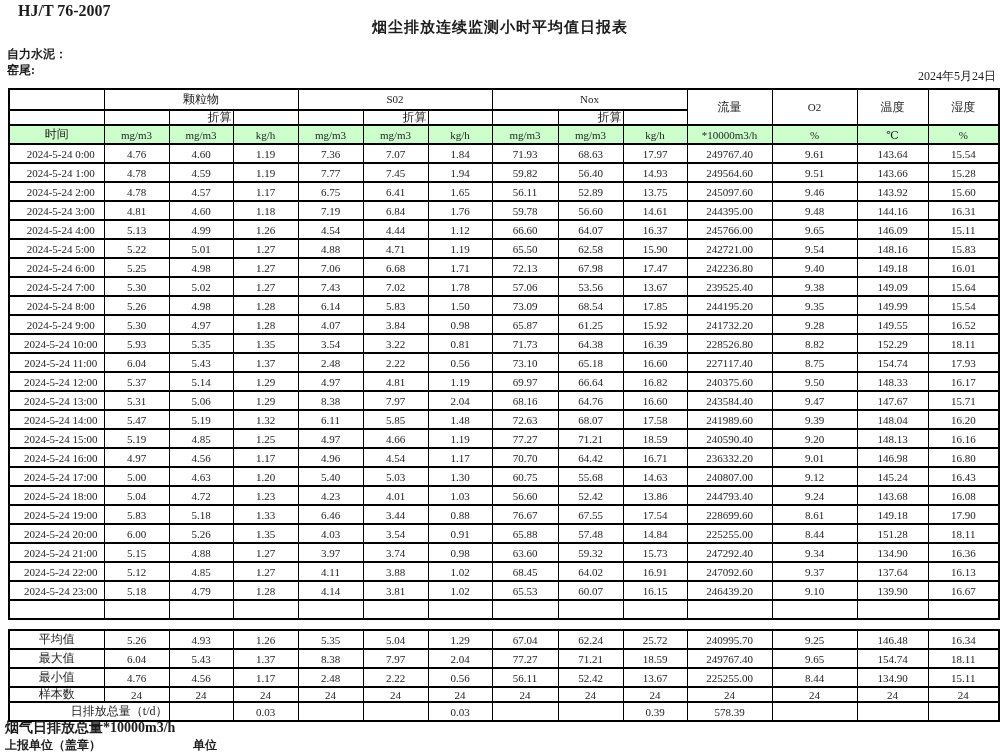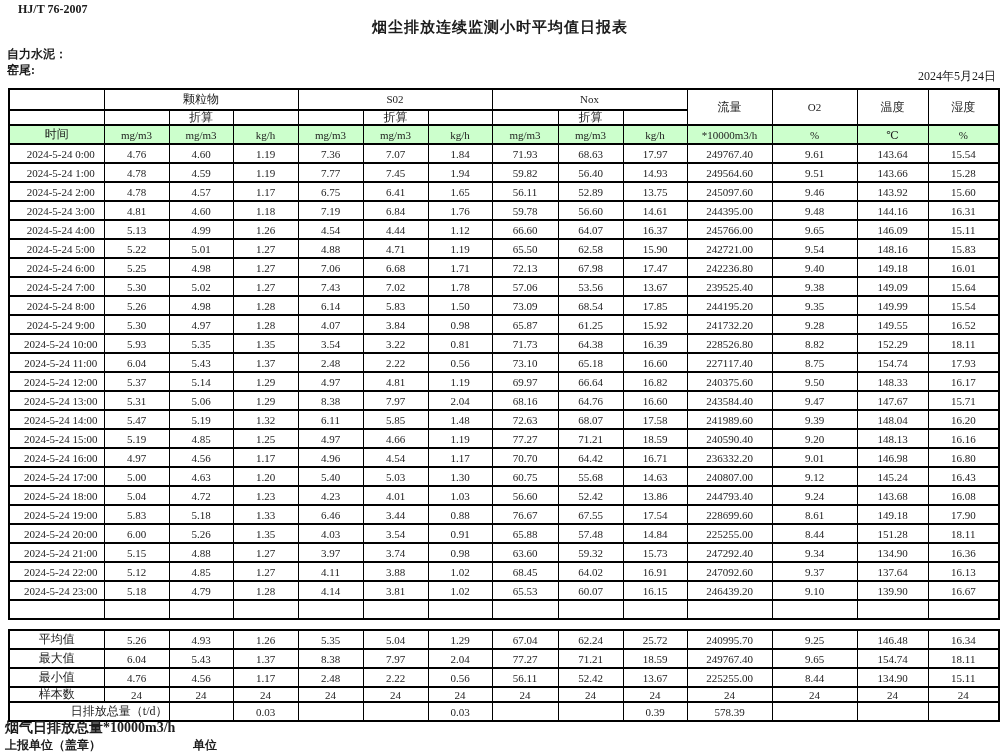--- a/index.html
+++ b/index.html
@@ -4,41 +4,41 @@
 <style>
   * { box-sizing: border-box; }
   html,body { margin:0; padding:0; background:#ffffff; }
   body {
     width:1000px; height:754px;
     font-family:"Liberation Serif","DejaVu Serif",serif;
     color:#1c1c1c;
   }
   .page { position:relative; width:1000px; height:754px; overflow:hidden; background:#fff; }
 
-  .std       { position:absolute; left:18px; top:2px;  font-size:12px; font-weight:bold; }
+  .std       { position:absolute; left:18px; top:2px;  font-size:16px; font-weight:bold; }
   .title     { position:absolute; left:0; top:18px; width:100%; text-align:center;
                font-size:15px; font-weight:bold; letter-spacing:1px; }
   .company   { position:absolute; left:7px; top:46px; font-size:12px; font-weight:bold; }
   .kiln      { position:absolute; left:7px; top:62px; font-size:12px; font-weight:bold; }
   .date      { position:absolute; right:4px; top:68px; font-size:12px; }
 
   .tables { position:absolute; left:8px; top:88px; width:964px; }
   table { border-collapse:collapse; table-layout:fixed; width:990px; }
   td {
     border:1px solid #000;
     border-top-width:2px; border-bottom-width:2px;
     text-align:center; vertical-align:middle;
     font-size:11px; line-height:1.1;
     height:18px; padding:0 1px;
     white-space:nowrap; overflow:hidden;
   }
   table { border:2px solid #000; }
   .cjk { font-size:12px; }
   thead tr.grp td  { height:21px; }
-  thead tr.sub td  { height:15px; }
+  thead tr.sub td  { height:15px;text-align:right; }
   thead tr.units td{ height:19px; background:#ccffcc; }
   tbody td { height:19px; }
   .t-time { font-size:11px;padding-left:9px; }
   .t-label { font-size:12px; }
   .summary { margin-top:9px; }
   .summary tbody tr:nth-child(4) td { height:12px; }
   .dt-label { text-align:right; padding-left:19px; }
 
   .foot1 { position:absolute; left:5px; top:719px; font-size:14px; font-weight:bold; }
   .foot2 { position:absolute; left:5px; top:737px; font-size:12px; font-weight:bold; }

